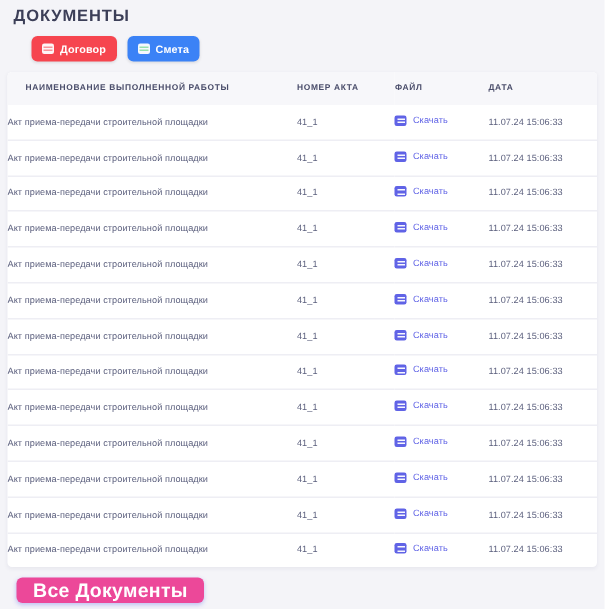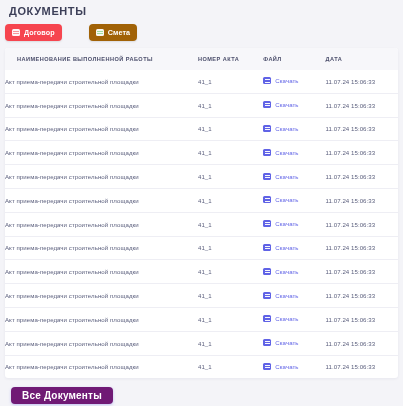--- a/index.html
+++ b/index.html
@@ -31,21 +31,21 @@
     font-weight: 700;
     padding: 5px 0 0 9px;
     margin: 0;
     line-height: 13px;
   }
 
   
   .filter-bar {
     display: flex;
     gap: 7px;
-    padding: 6px 0 0 5px;
+    padding: 6px 0 0 21px;
     align-items: flex-end;
   }
   .chip {
     display: inline-flex;
     align-items: center;
     gap: 4px;
     border: none;
     border-radius: 4px;
     height: 17px;
     padding: 0 7px;
@@ -85,21 +85,21 @@
     right: 1.2px;
     top: 4.2px;
     height: 1px;
     background: currentColor;
     opacity: 0.55;
   }
   .chip-dogovor { background: #f6454f; }
   .chip-dogovor .chip-icon { color: #f6454f; }
   .chip-proekt  { background: #f8b133; }
   .chip-proekt .chip-icon { color: #f8b133; }
-  .chip-smeta   { background: #a16207; margin-left: 20px; }
+  .chip-smeta   { background: #3b82f6; }
   .chip-smeta .chip-icon { color: #4fd364; }
 
   
   .card {
     margin: 7px 5px 0 5px;
     background: #ffffff;
     border-radius: 3px;
     box-shadow: 0 1px 3px rgba(40,40,80,0.06);
     overflow: hidden;
   }
@@ -176,24 +176,24 @@
     background: #ffffff;
     opacity: 0.95;
   }
 
   
   .footer {
     padding: 7px 0 0 11px;
   }
   .all-docs-btn {
     border: none;
-    background: #701a75;
+    background: #ec4899;
     color: #ffffff;
     font-family: "Liberation Sans", sans-serif;
-    font-size: 10px;
+    font-size: 13px;
     font-weight: 700;
     border-radius: 4px;
     height: 17px;
     padding: 0 11px;
     cursor: pointer;
     letter-spacing: 0.2px;
     box-shadow: 0 1px 3px rgba(95,98,232,0.35);
   }
 </style>
 </head>

